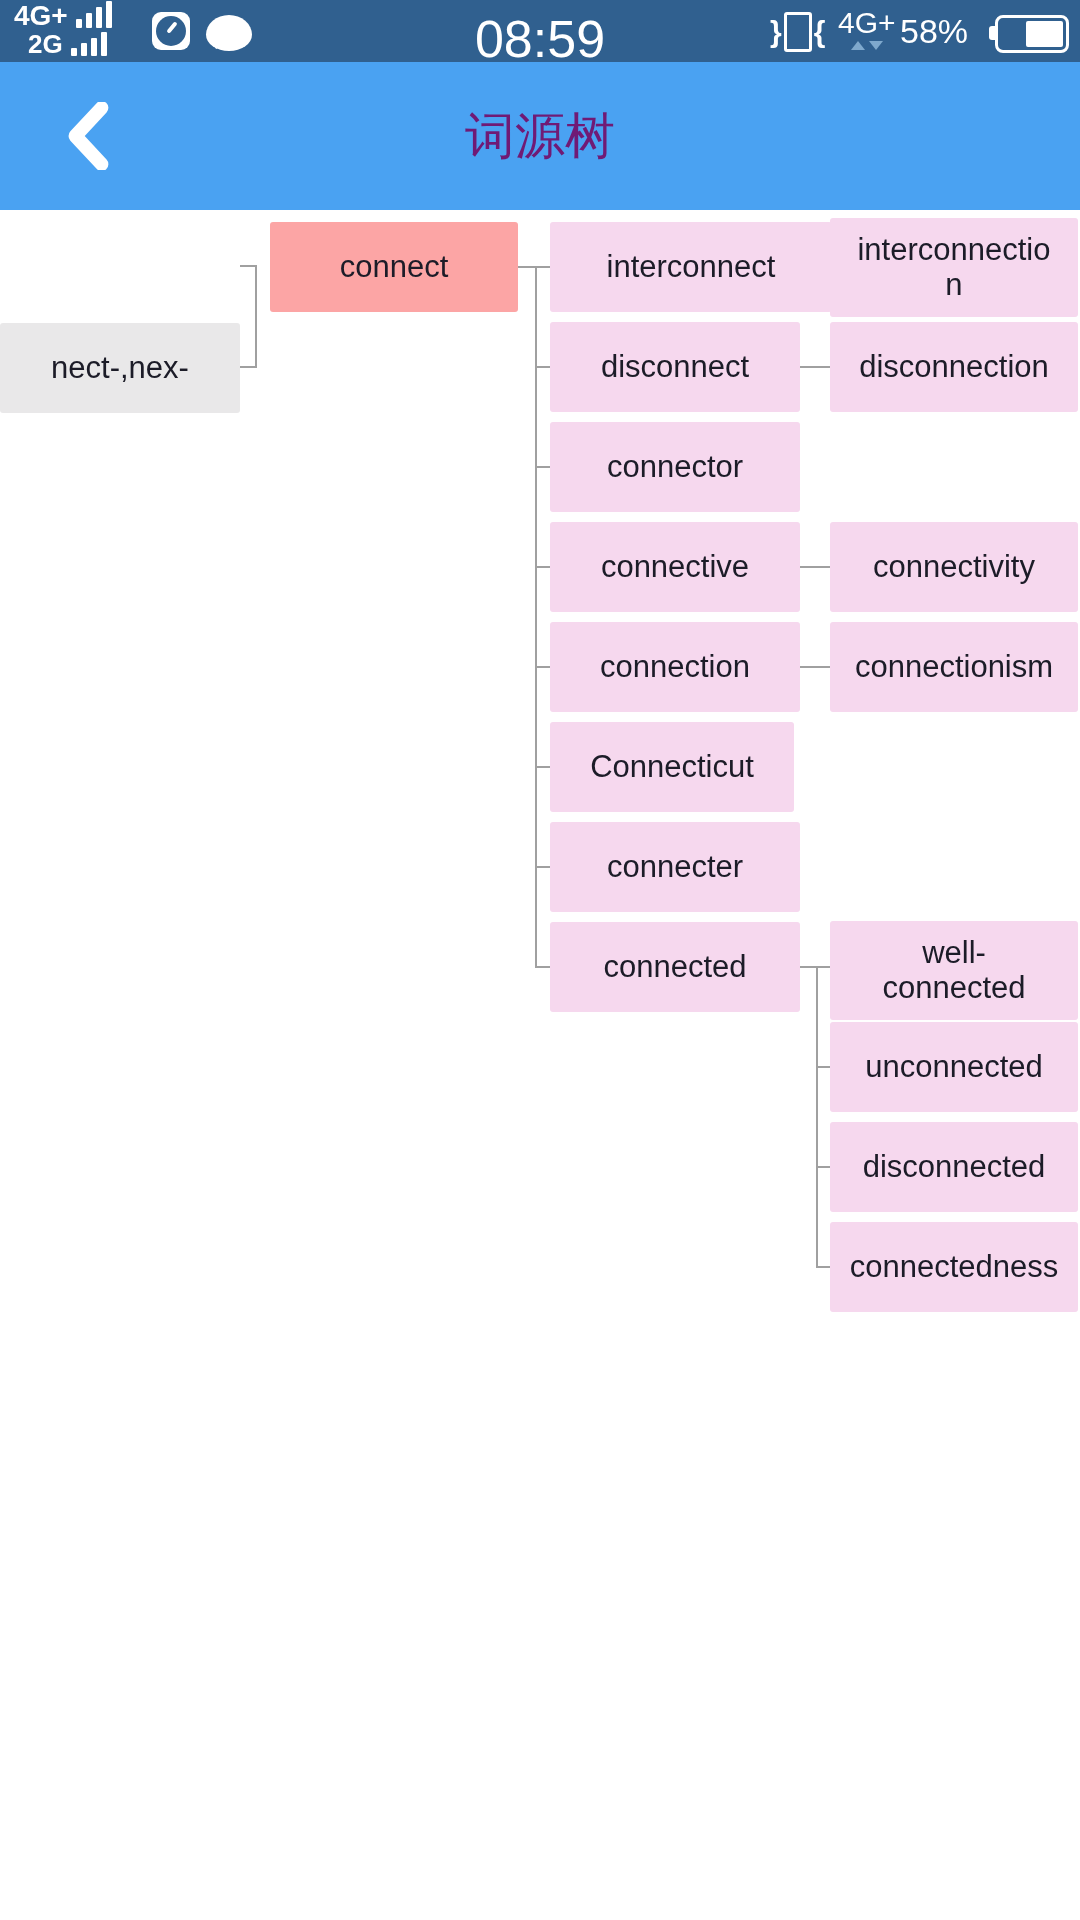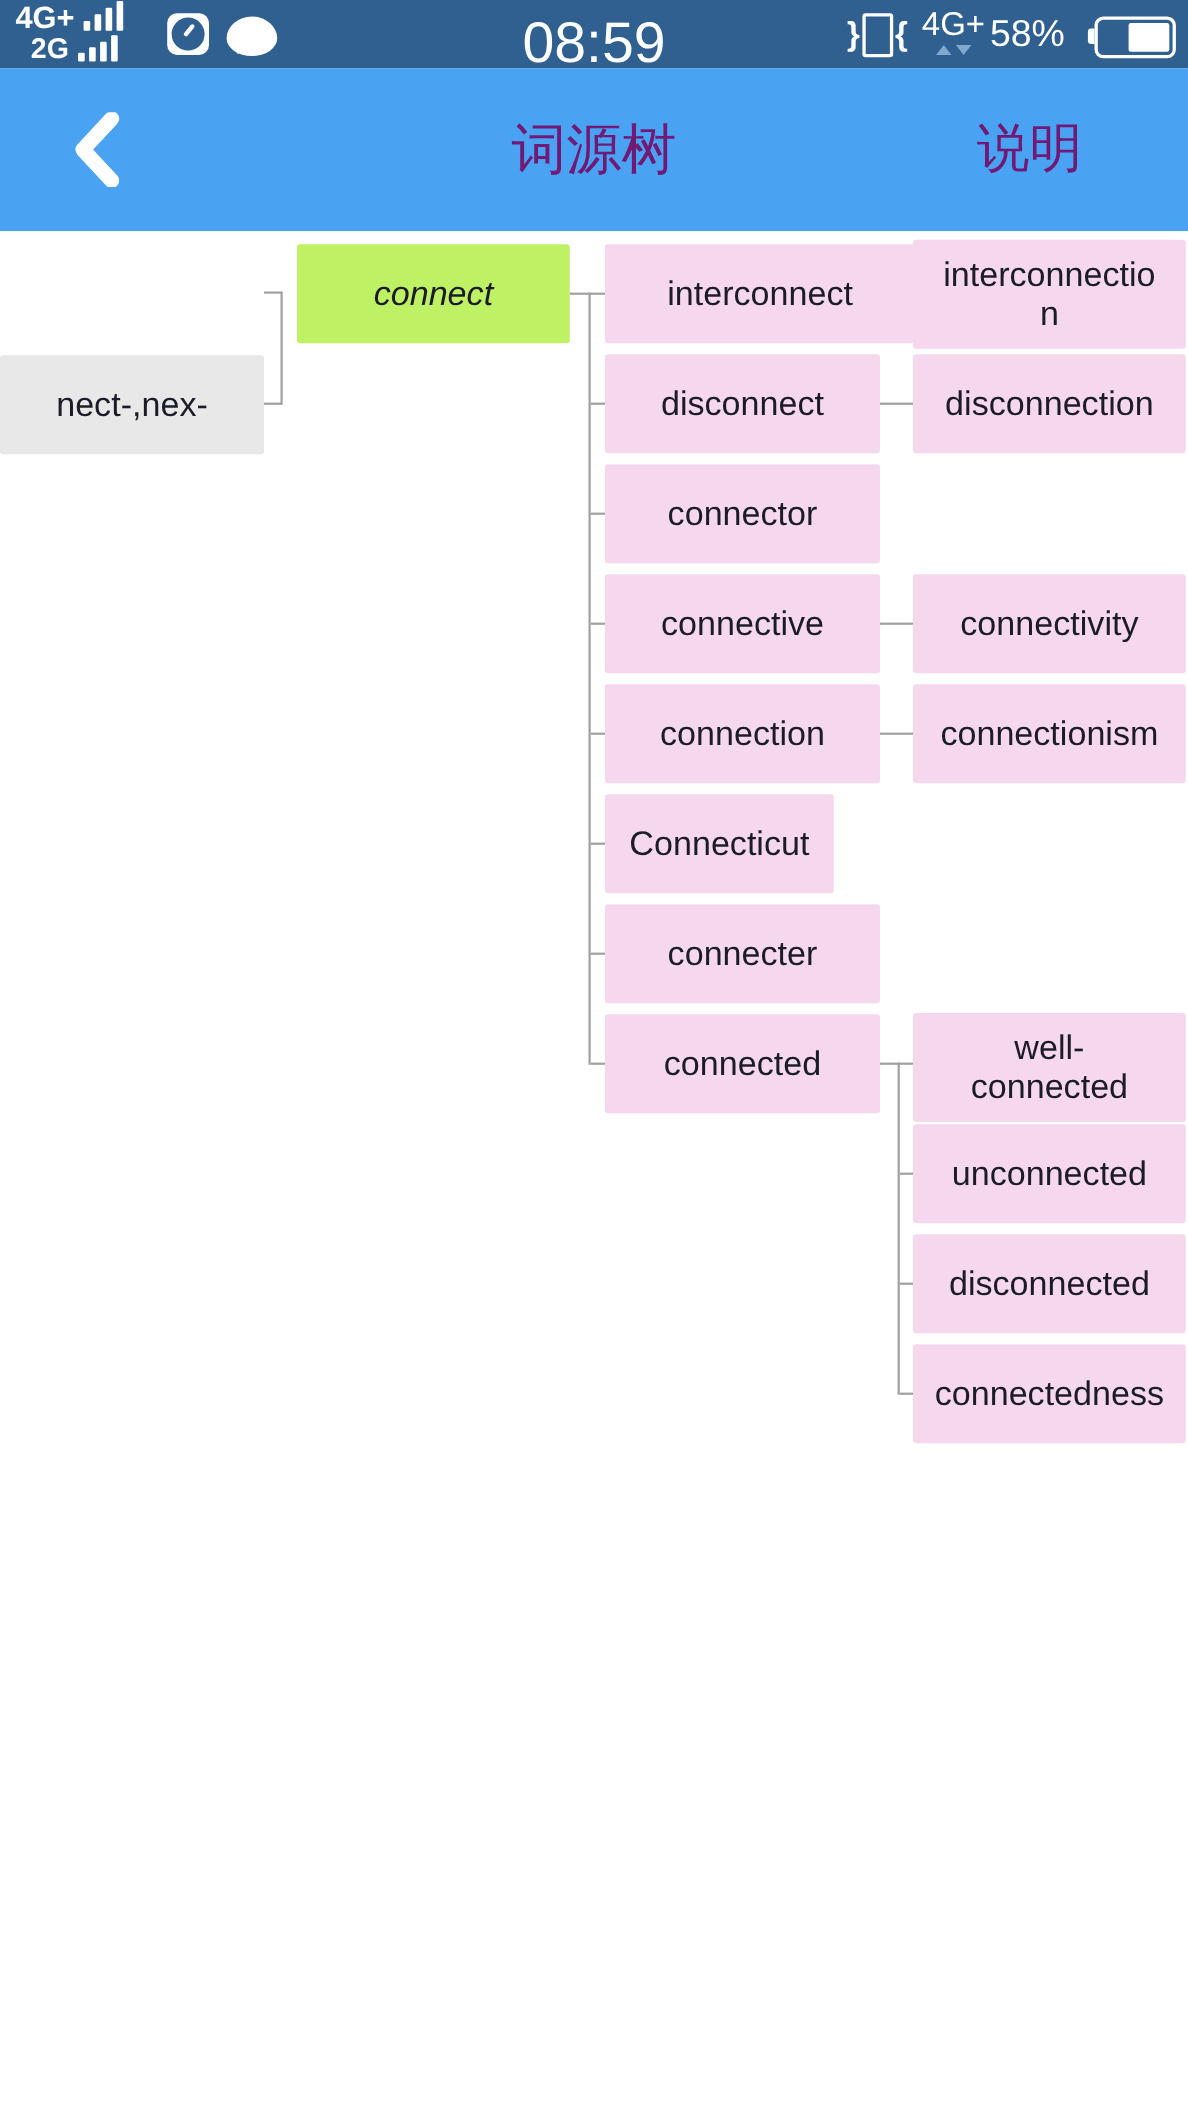--- a/index.html
+++ b/index.html
@@ -39,21 +39,21 @@
   .nav-bar{position:absolute;left:0;top:62px;width:1080px;height:148px;background:#4aa2f2;color:#701a75;}
   .back-btn{position:absolute;left:62px;top:40px;width:50px;height:68px;}
   .nav-title{position:absolute;left:0;right:0;top:0;height:148px;line-height:148px;text-align:center;font-size:50px;}
   .nav-action{position:absolute;right:96px;top:0;height:148px;line-height:148px;font-size:48px;}
 
   
   .content{position:absolute;left:0;top:210px;width:1080px;height:1710px;background:#fff;}
   .box{position:absolute;display:flex;align-items:center;justify-content:center;
        font-size:31px;color:#1c1c28;text-align:center;white-space:pre-line;border-radius:3px;line-height:1.1;}
   .gray{background:#e9e8e9;}
-  .blue{background:#bef264;font-style:italic;}
+  .blue{background:#fca5a5;}
   .pink{background:#f6d8ee;}
   .line{position:absolute;background:#a0a0a0;}
 </style>
 </head>
 <body>
 
 <div class="screen">
 
   <div class="status-bar">
     <div class="sb-left">
@@ -100,21 +100,20 @@
         <i class="nub"></i>
         <i class="fill"></i>
       </div>
   </div>
 
   <div class="nav-bar">
     <svg class="back-btn" viewBox="0 0 50 70">
       <polyline points="40,6 13,35 40,64" fill="none" stroke="#ffffff" stroke-width="14" stroke-linecap="round" stroke-linejoin="round"></polyline>
     </svg>
     <div class="nav-title">词源树</div>
-    <div class="nav-action">说明</div>
   </div>
 
   <div class="content">
 
     <i class="line" style="left:240px;top:55px;width:16px;height:2px"></i>
     <i class="line" style="left:255px;top:55px;width:2px;height:103px"></i>
     <i class="line" style="left:240px;top:156px;width:16px;height:2px"></i>
     <i class="line" style="left:518px;top:56px;width:32px;height:2px"></i>
     <i class="line" style="left:535px;top:56px;width:2px;height:702px"></i>
     <i class="line" style="left:537px;top:156px;width:13px;height:2px"></i>
@@ -136,21 +135,21 @@
 
     <div class="box gray" style="left:0;top:113px;width:240px;height:90px">nect-,nex-</div>
 
     <div class="box blue" style="left:270px;top:12px;width:248px;height:90px">connect</div>
 
     <div class="box pink" style="left:550px;top:12px;width:282px;height:90px">interconnect</div>
     <div class="box pink" style="left:550px;top:112px;width:250px;height:90px">disconnect</div>
     <div class="box pink" style="left:550px;top:212px;width:250px;height:90px">connector</div>
     <div class="box pink" style="left:550px;top:312px;width:250px;height:90px">connective</div>
     <div class="box pink" style="left:550px;top:412px;width:250px;height:90px">connection</div>
-    <div class="box pink" style="left:550px;top:512px;width:208px;height:90px">Connecticut</div>
+    <div class="box pink" style="left:550px;top:512px;width:244px;height:90px">Connecticut</div>
     <div class="box pink" style="left:550px;top:612px;width:250px;height:90px">connecter</div>
     <div class="box pink" style="left:550px;top:712px;width:250px;height:90px">connected</div>
 
     <div class="box pink" style="left:830px;top:8px;width:248px;height:99px">interconnectio
 n</div>
     <div class="box pink" style="left:830px;top:112px;width:248px;height:90px">disconnection</div>
     <div class="box pink" style="left:830px;top:312px;width:248px;height:90px">connectivity</div>
     <div class="box pink" style="left:830px;top:412px;width:248px;height:90px">connectionism</div>
     <div class="box pink" style="left:830px;top:711px;width:248px;height:99px">well-
 connected</div>

